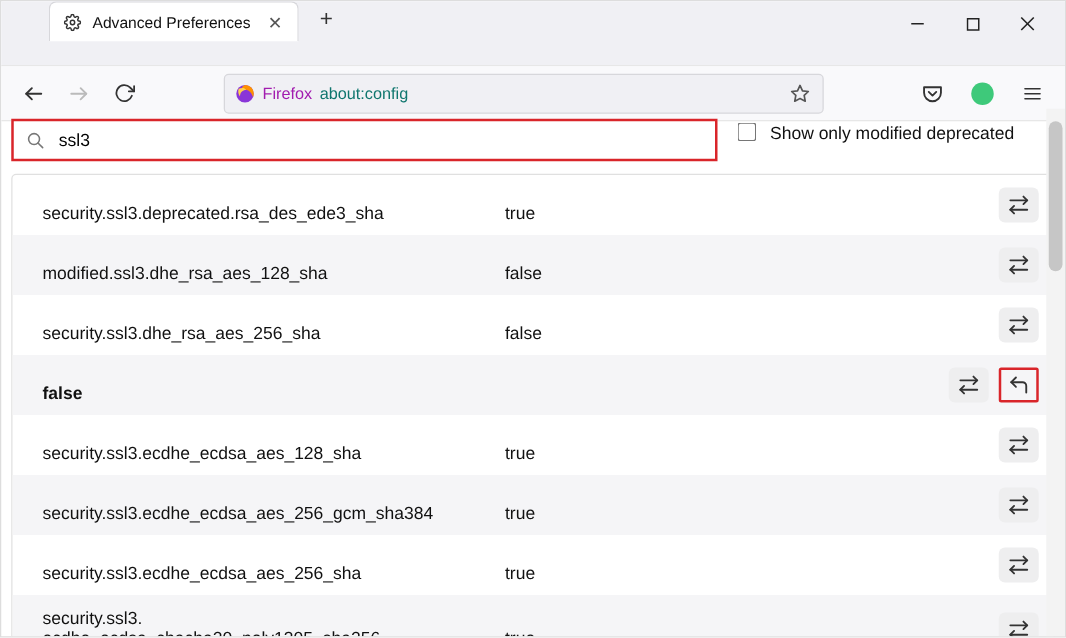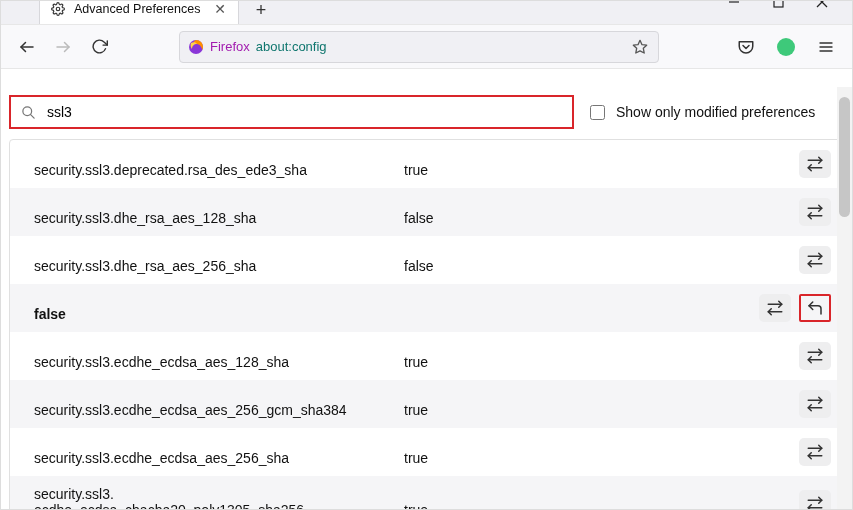--- a/index.html
+++ b/index.html
@@ -1,19 +1,19 @@
 <!DOCTYPE html>
 <html><head>
 <meta charset="utf-8">
 <style>
   * { box-sizing: border-box; }
   html, body { margin:0; padding:0; font-family: "Segoe UI", Arial, sans-serif; font-size:13px; color:#111; }
   body { width:853px; height:510px; background:#fff; position:relative; overflow:hidden; border:1px solid #ddd;}
   
-  .titlebar { height:24px; background:#f0f0f4; display:flex; align-items:flex-end; padding:0 8px; border-bottom:1px solid #e7e7e7;}
+  .titlebar { height:52px; background:#f0f0f4; display:flex; padding:0 8px; border-bottom:1px solid #e7e7e7;}
   .tab { margin-left:30px; background:#fff; border:1px solid #d7d7db; border-bottom:none; border-radius:6px 6px 0 0; height:32px; display:flex; align-items:center; padding:0 10px 0 10px; min-width:200px; }
   .tab .tab-icon { width:16px; height:16px; display:flex; align-items:center; justify-content:center; margin-right:8px; }
   .tab .tab-title { flex:1; font-size:12.5px; }
   .tab .close { width:16px; height:16px; display:flex; align-items:center; justify-content:center; color:#555; font-size:14px; cursor:pointer;}
   .newtab { width:28px; height:28px; display:flex; align-items:center; justify-content:center; margin-left:8px; color:#333; font-size:18px; cursor:pointer;}
   .win-controls { margin-left:auto; display:flex; align-items:flex-start; height:40px; padding-top:4px;}
   .win-btn { width:44px; height:28px; display:flex; align-items:center; justify-content:center; color:#333; cursor:pointer;}
   
   .toolbar { height:44px; background:#f9f9fb; display:flex; align-items:center; padding:0 10px; border-bottom:1px solid #e7e7e7; gap:4px;}
   .nav-btn { width:32px; height:32px; display:flex; align-items:center; justify-content:center; border-radius:6px; cursor:pointer; color:#333;}
@@ -22,21 +22,21 @@
   .firefox-logo { width:16px; height:16px; }
   .urlbar .url-firefox { font-size:13px; color:#a21caf;}
   .urlbar .url-path { font-size:13px; color:#0f766e;}
   .urlbar .star { margin-left:auto; width:20px; height:20px; display:flex; align-items:center; justify-content:center; color:#555; cursor:pointer;}
   .right-icons { margin-left:auto; display:flex; align-items:center; gap:8px;}
   .ticon { width:32px; height:32px; display:flex; align-items:center; justify-content:center; border-radius:6px; cursor:pointer; color:#333;}
   .green-dot { width:18px; height:18px; border-radius:50%; background:#3ec97a; }
   
   .content { position:absolute; top:86px; left:0; right:0; bottom:0; display:flex; }
   .page { flex:1; padding:8px 8px 0 8px; overflow:hidden; position:relative;}
-  .searchrow { display:flex; align-items:center; gap:12px; margin-bottom:10px;}
+  .searchrow { display:flex; align-items:flex-start; gap:12px; margin-bottom:10px;}
   .searchbox { flex:0 0 565px; height:34px; border:2px solid #d9252a; display:flex; align-items:center; padding:0 8px; background:#fff;}
   .searchbox .sicon { width:18px; height:18px; display:flex; align-items:center; justify-content:center; color:#666; margin-right:8px;}
   .searchbox input { flex:1; border:none; outline:none; font-size:14px; background:transparent;}
   .showonly { display:flex; align-items:center; gap:8px; font-size:14px;}
   .showonly input[type="checkbox"]{ width:15px; height:15px; accent-color:#888;}
   .table { border:1px solid #e0e0e0; border-radius:4px; overflow:hidden;}
   .row { display:flex; align-items:flex-end; padding:10px 12px 10px 24px; font-size:14px; min-height:40px;}
   .row:nth-child(even){ background:#f5f5f7;}
   .row .pref-name { flex:0 0 370px; word-break:break-all; padding-right:8px;}
   .row .pref-val { flex:1; }
@@ -146,42 +146,42 @@
         <span class="sicon">
           <svg width="15" height="15" viewBox="0 0 24 24" fill="none" stroke="#777" stroke-width="2" stroke-linecap="round">
               <circle cx="10" cy="10" r="7"></circle>
               <line x1="21" y1="21" x2="15" y2="15"></line>
             </svg>
         </span>
         <input type="text" value="ssl3" style="">
       </div>
       <label class="showonly">
         <input type="checkbox" style="">
-        <span>Show only modified preferences</span>
+        <span>Show only modified deprecated</span>
       </label>
     </div>
 
     <div class="table" id="pref-table">
 
     <div class="row">
           <div class="pref-name" style="white-space: pre-line;">security.ssl3.deprecated.rsa_des_ede3_sha</div>
           <div class="pref-val">true</div>
           <div class="actions">
             <div class="act-btn">
               <svg width="18" height="18" viewBox="0 0 24 24" fill="none" stroke="#333" stroke-width="2" stroke-linecap="round" stroke-linejoin="round">
                 <polyline points="17 3 21 7 17 11"></polyline>
                 <line x1="3" y1="7" x2="21" y2="7"></line>
                 <polyline points="7 21 3 17 7 13"></polyline>
                 <line x1="21" y1="17" x2="3" y2="17"></line>
               </svg>
             </div>
           </div>
         </div>
         <div class="row">
-          <div class="pref-name" style="white-space: pre-line;">security.ssl3.dhe_rsa_aes_128_sha</div>
+          <div class="pref-name" style="white-space: pre-line;">modified.ssl3.dhe_rsa_aes_128_sha</div>
           <div class="pref-val">false</div>
           <div class="actions">
             <div class="act-btn">
               <svg width="18" height="18" viewBox="0 0 24 24" fill="none" stroke="#333" stroke-width="2" stroke-linecap="round" stroke-linejoin="round">
                 <polyline points="17 3 21 7 17 11"></polyline>
                 <line x1="3" y1="7" x2="21" y2="7"></line>
                 <polyline points="7 21 3 17 7 13"></polyline>
                 <line x1="21" y1="17" x2="3" y2="17"></line>
               </svg>
             </div>

